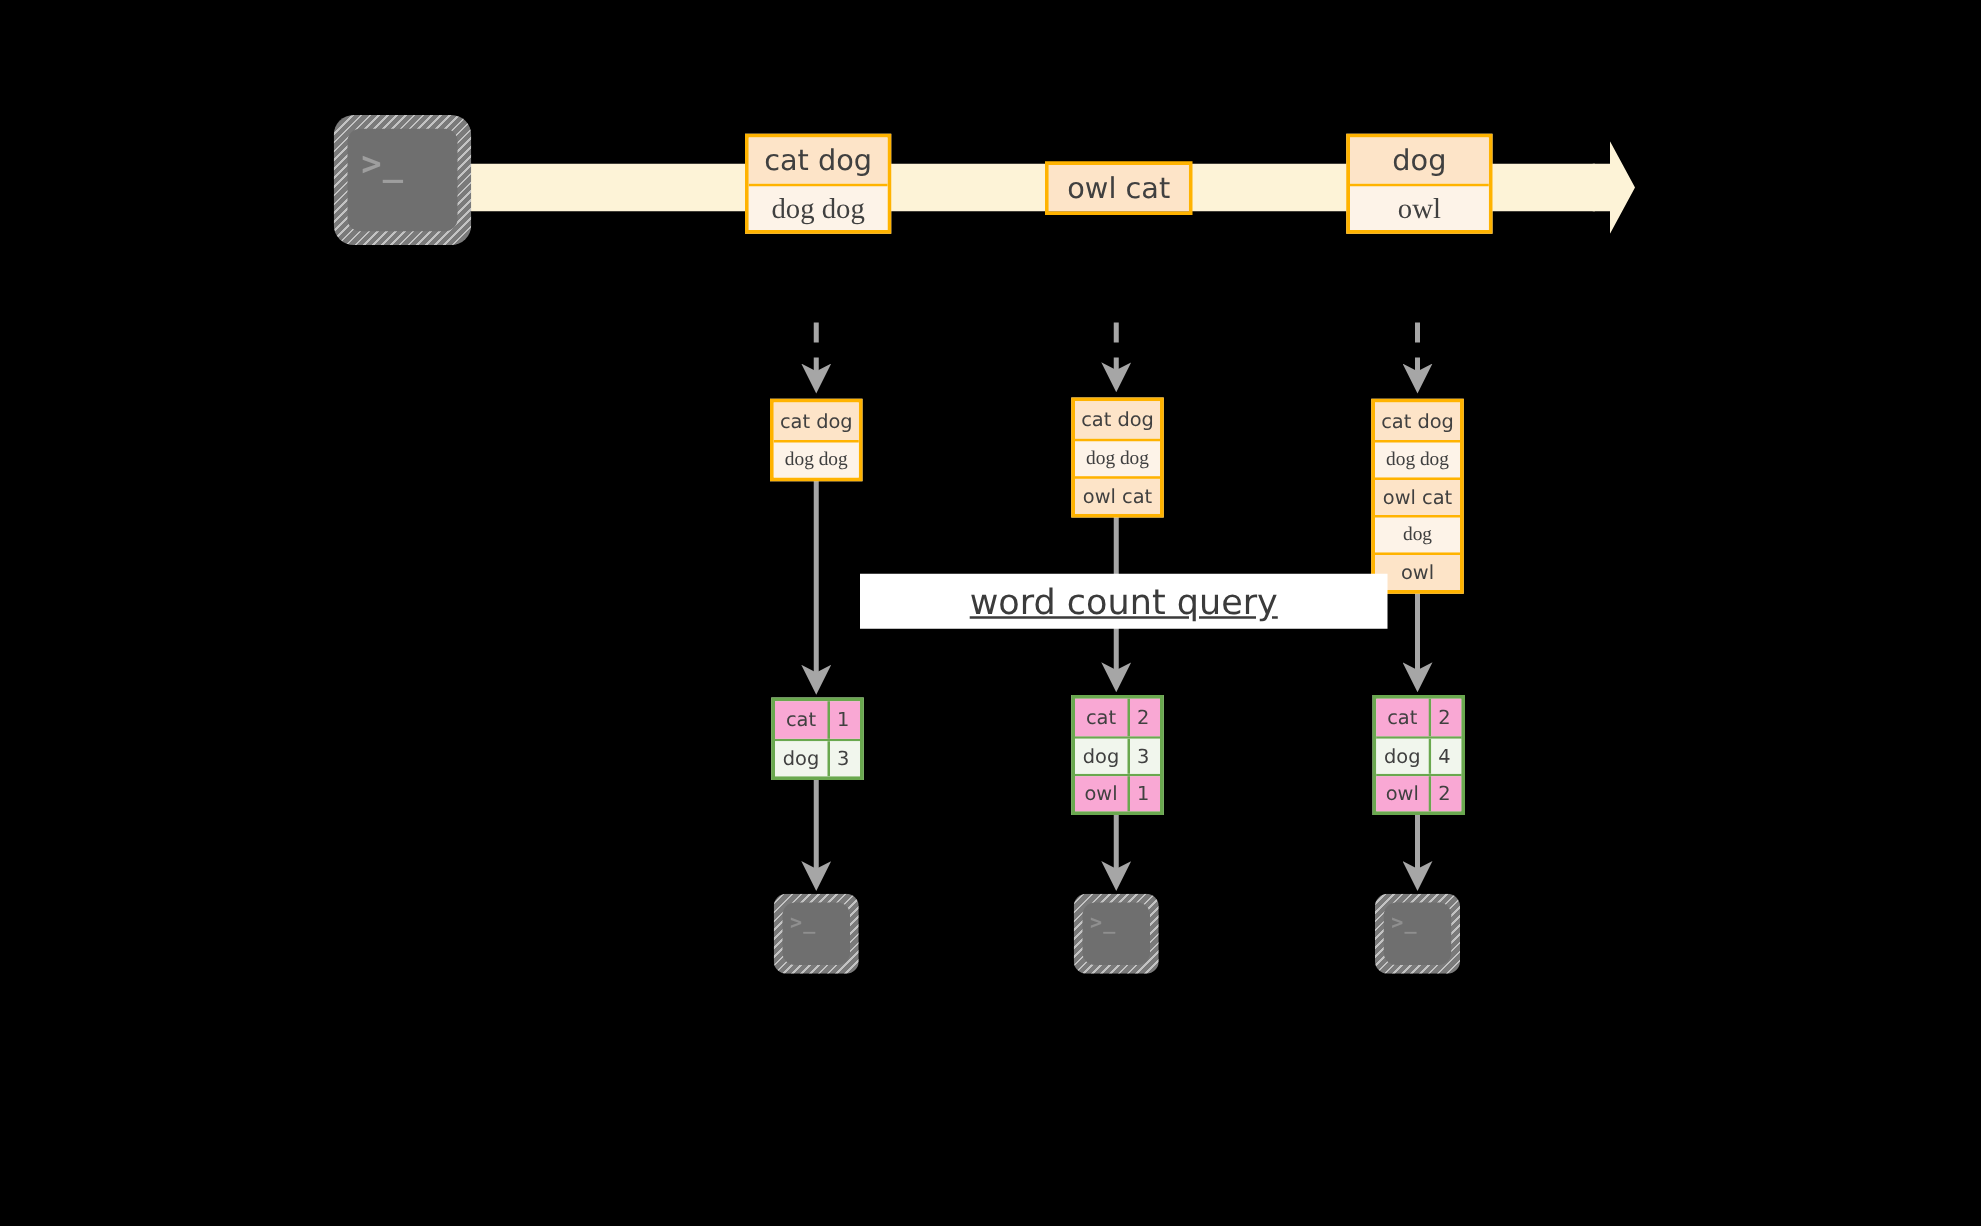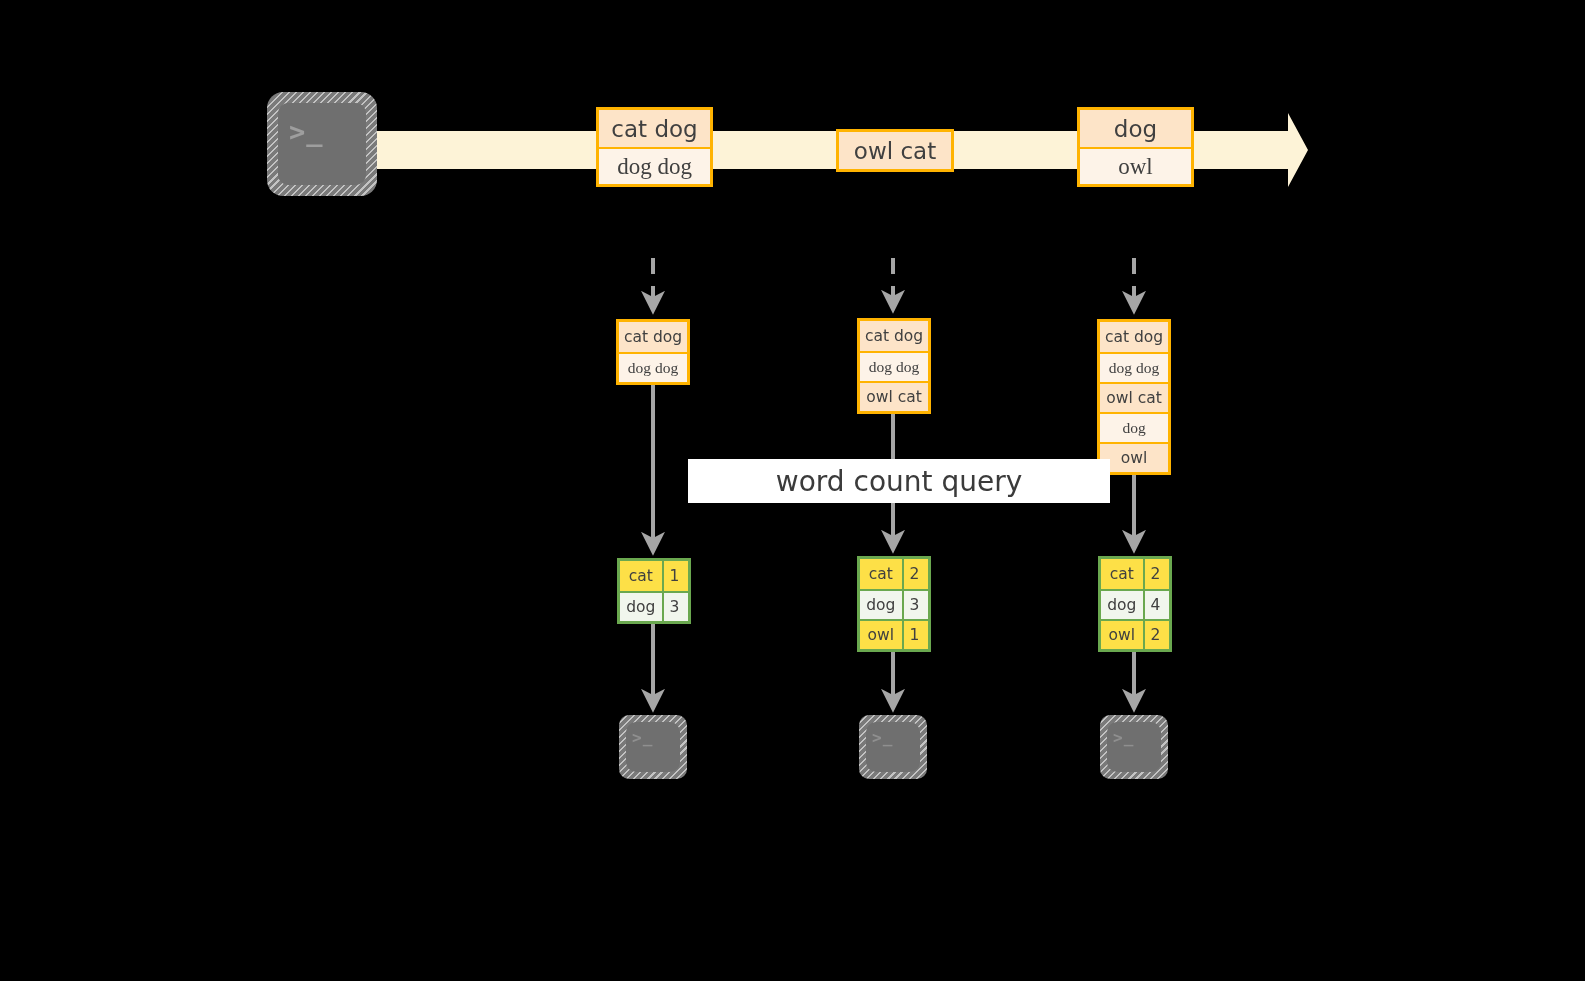--- a/index.html
+++ b/index.html
@@ -151,39 +151,40 @@
     box-sizing: border-box;
     width: 25px;
     display: flex;
     align-items: center;
     justify-content: flex-start;
     padding-left: 6px;
     font-size: 15.5px;
     color: #404040;
   }
   .res-row.dark .res-cell-word,
-  .res-row.dark .res-cell-count { background: #fde047; }
+  .res-row.dark .res-cell-count { background: #f9a8d4; }
   .res-row.light .res-cell-word,
   .res-row.light .res-cell-count { background: #f1f6ed; }
   .res-1 { left: 617px; top: 558px; width: 74px; }
   .res-2 { left: 857px; top: 556px; width: 74px; }
   .res-3 { left: 1098px; top: 556px; width: 74px; }
 
   
   .query-label {
     position: absolute;
     left: 688px; top: 459px;
     width: 422px; height: 44px;
     background: #ffffff;
     display: flex;
     align-items: center;
     justify-content: center;
     font-size: 28px;
     color: #3b3b3b;
     white-space: nowrap;
+    text-decoration: underline;
   }
 </style>
 </head>
 <body>
 
 <svg id="canvas" viewBox="0 0 1585 981" xmlns="http://www.w3.org/2000/svg">
   <defs>
     <marker id="ah" viewBox="0 0 10 10" refX="8" refY="5" markerWidth="6" markerHeight="6" orient="auto-start-reverse">
       <path d="M 0 0 L 10 5 L 0 10 L 2.6 5 z" fill="#a6a6a6"></path>
     </marker>

